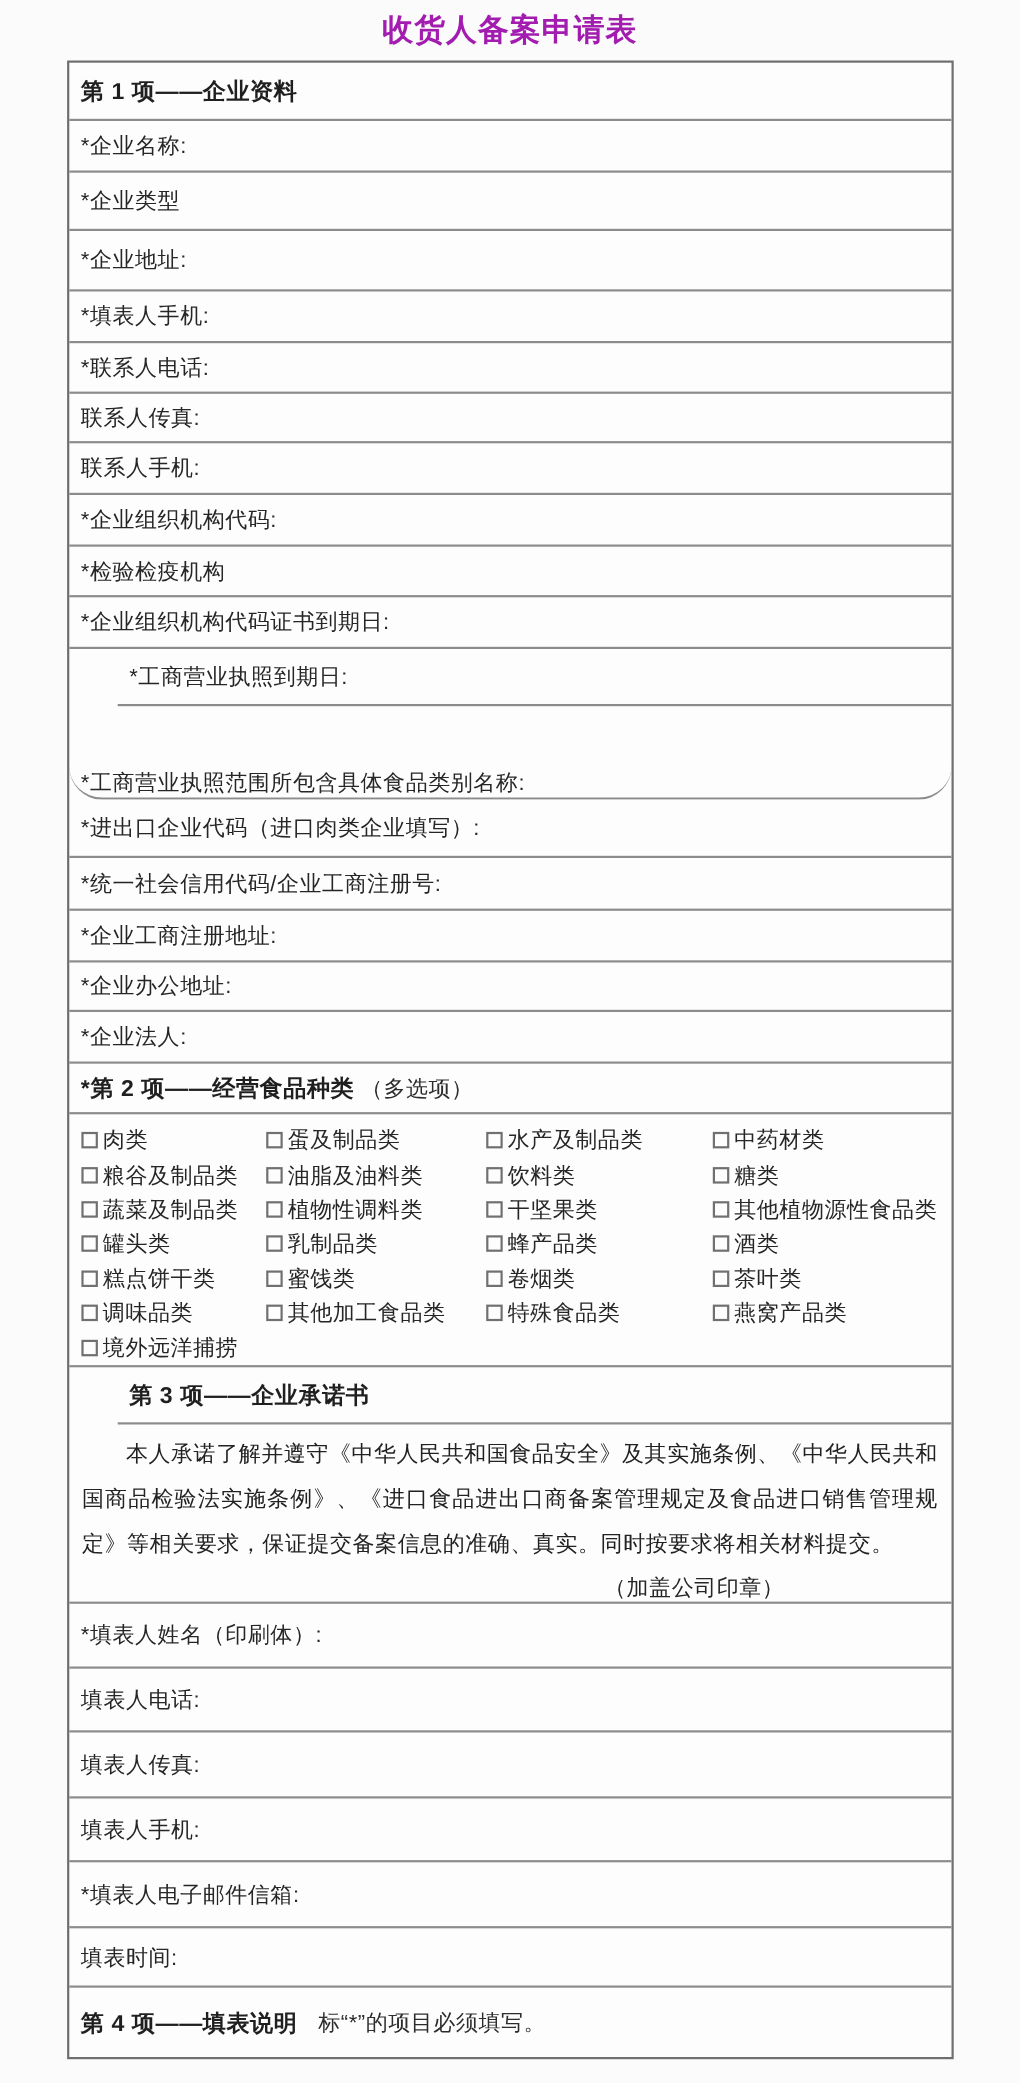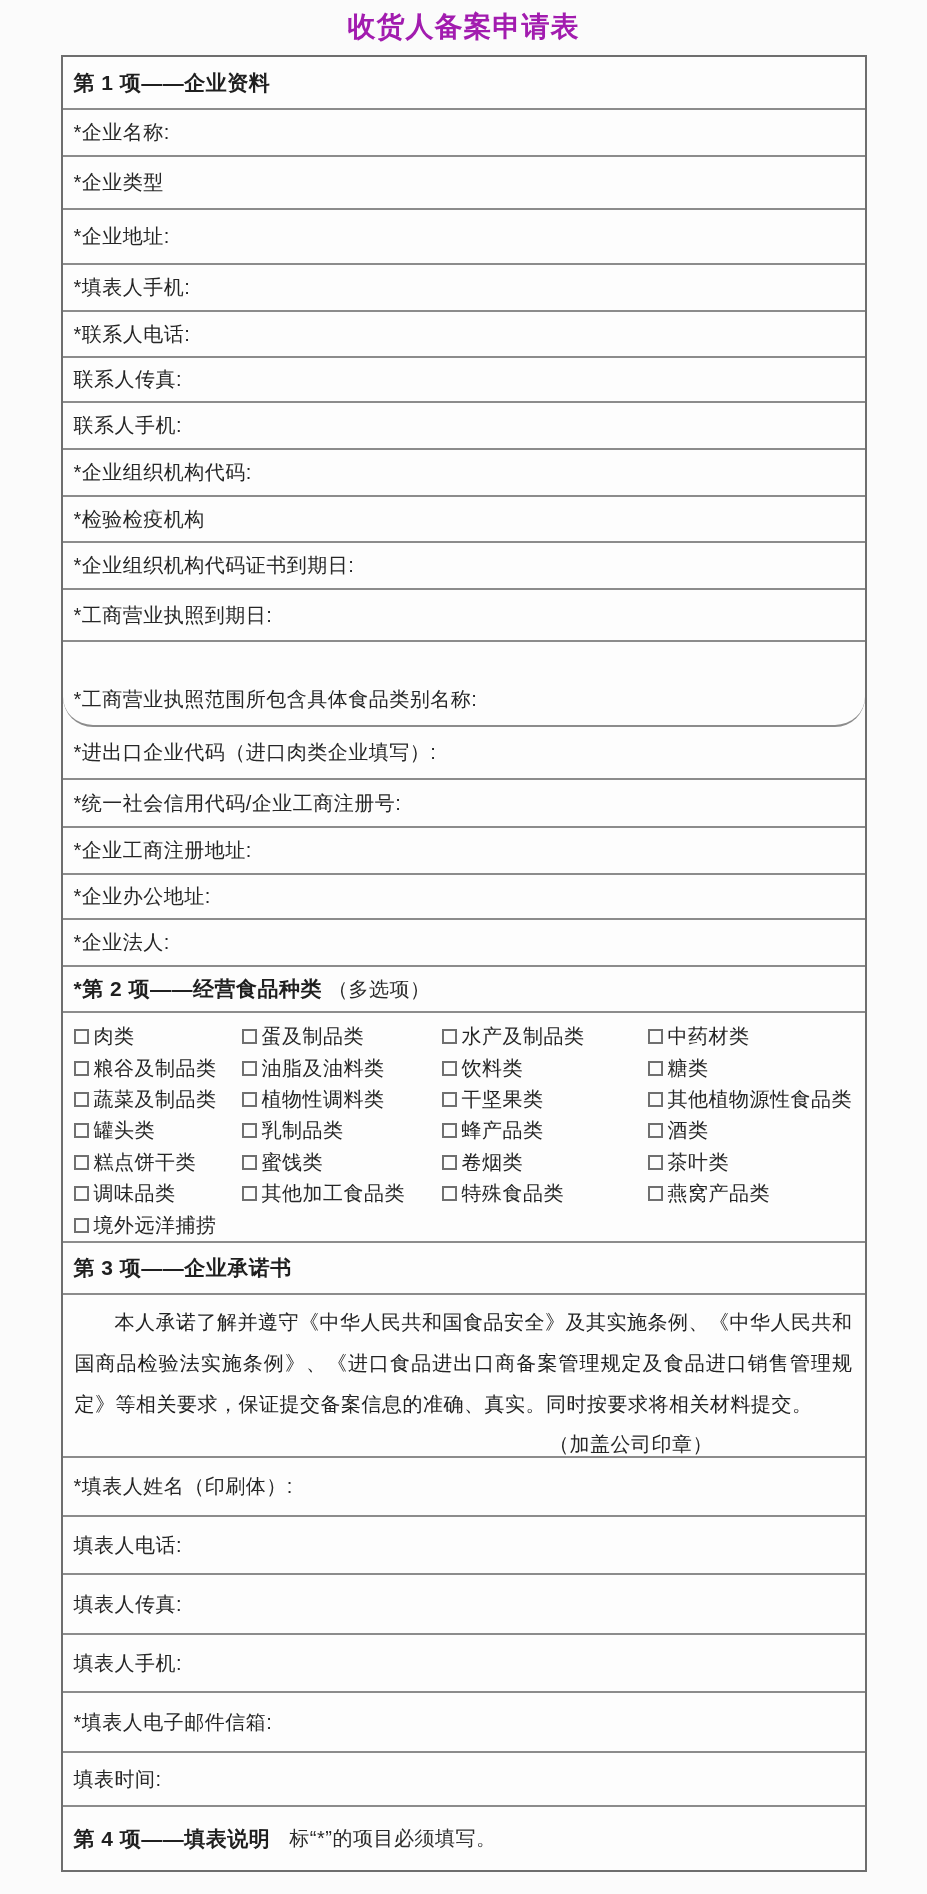--- a/index.html
+++ b/index.html
@@ -27,21 +27,21 @@
     margin: 0 auto;
     border: 2px solid #6e6e6e;
     background: #fdfdfd;
     box-sizing: border-box;
   }
   .row {
     box-sizing: border-box;
     border-bottom: 2px solid #8c8c8c;
     display: flex;
     align-items: center;
-    padding: 12px 11px;
+    padding: 0 11px;
     font-size: 20px;
     height: 47px;
     letter-spacing: 0.5px;
   }
   .row:last-child { border-bottom: none; }
   .section-header {
     font-weight: bold;
     font-size: 21px;
     color: #1f1f1f;
   }
@@ -49,21 +49,21 @@
     font-weight: normal;
     font-size: 20px;
     margin-left: 6px;
     color: #2c2c2c;
   }
   
   .h45 { height: 45px; }
   .h46 { height: 46px; }
   .h48 { height: 48px; }
   .h49 { height: 47px; }
-  .h52 { height: 52px; }
+  .h52 { height: 52px; margin-left: 44px; }
   .h53 { height: 53px; }
   .h54 { height: 54px; }
   .h55 { height: 55px; }
   .h58 { height: 58px; }
   .h59 { height: 59px; }
   .h60 { height: 60px; }
   .h63 { height: 63px; }
   .tall {
     height: 85px;
     align-items: flex-end;

